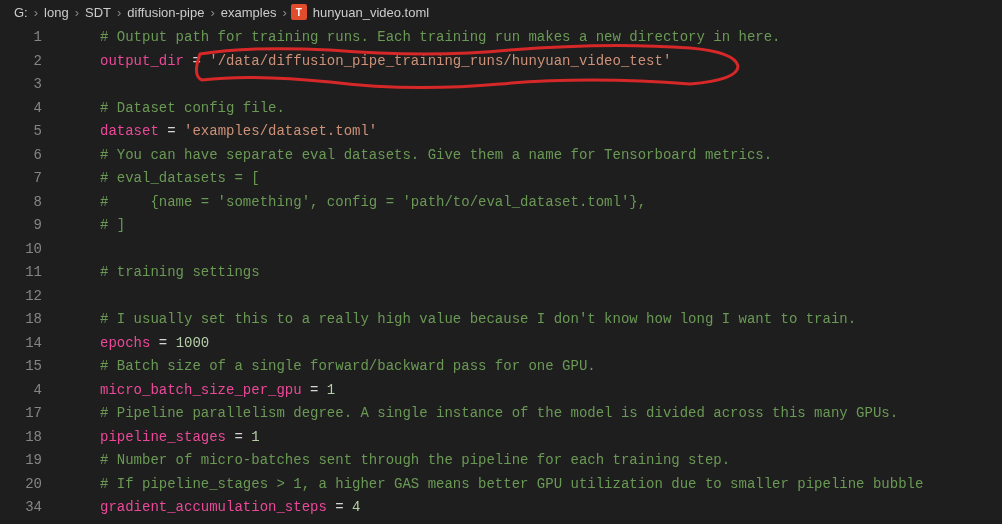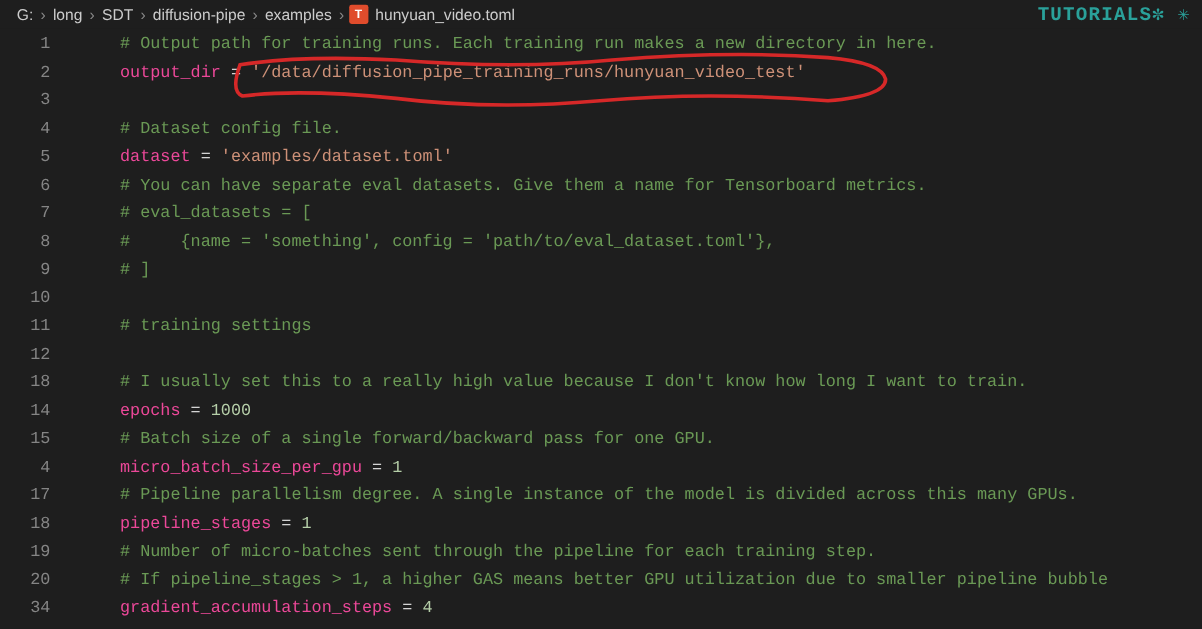--- a/index.html
+++ b/index.html
@@ -136,16 +136,13 @@
       <div>34</div>
     </div>
   <div class="code" id="code"><div><span class="c-comment"># Output path for training runs. Each training run makes a new directory in here.</span></div><div><span class="c-key">output_dir</span><span class="c-eq"> = </span><span class="c-string">'/data/diffusion_pipe_training_runs/hunyuan_video_test'</span></div><div>&nbsp;</div><div><span class="c-comment"># Dataset config file.</span></div><div><span class="c-key">dataset</span><span class="c-eq"> = </span><span class="c-string">'examples/dataset.toml'</span></div><div><span class="c-comment"># You can have separate eval datasets. Give them a name for Tensorboard metrics.</span></div><div><span class="c-comment"># eval_datasets = [</span></div><div><span class="c-comment">#     {name = 'something', config = 'path/to/eval_dataset.toml'},</span></div><div><span class="c-comment"># ]</span></div><div>&nbsp;</div><div><span class="c-comment"># training settings</span></div><div>&nbsp;</div><div><span class="c-comment"># I usually set this to a really high value because I don't know how long I want to train.</span></div><div><span class="c-key">epochs</span><span class="c-eq"> = </span><span class="c-num">1000</span></div><div><span class="c-comment"># Batch size of a single forward/backward pass for one GPU.</span></div><div><span class="c-key">micro_batch_size_per_gpu</span><span class="c-eq"> = </span><span class="c-num">1</span></div><div><span class="c-comment"># Pipeline parallelism degree. A single instance of the model is divided across this many GPUs.</span></div><div><span class="c-key">pipeline_stages</span><span class="c-eq"> = </span><span class="c-num">1</span></div><div><span class="c-comment"># Number of micro-batches sent through the pipeline for each training step.</span></div><div><span class="c-comment"># If pipeline_stages &gt; 1, a higher GAS means better GPU utilization due to smaller pipeline bubble</span></div><div><span class="c-key">gradient_accumulation_steps</span><span class="c-eq"> = </span><span class="c-num">4</span></div></div>
 </div>
 
 <svg class="annotation" width="560" height="60">
   <path d="M 10 18 Q 60 10 140 14 Q 240 22 320 14 Q 420 6 500 12 Q 545 16 548 30 Q 548 44 500 48 Q 400 40 310 48 Q 220 56 140 46 Q 60 38 12 44 Q 2 40 10 18 Z" fill="none" stroke="#d62828" stroke-width="3" stroke-linecap="round"></path>
 </svg>
 
 <div class="watermark">
-  <div>
-    <span>TUTORIALS</span><span class="spark">✼</span> <span class="spark">✳</span>
-  </div>
 </div>
 
 </body></html>

